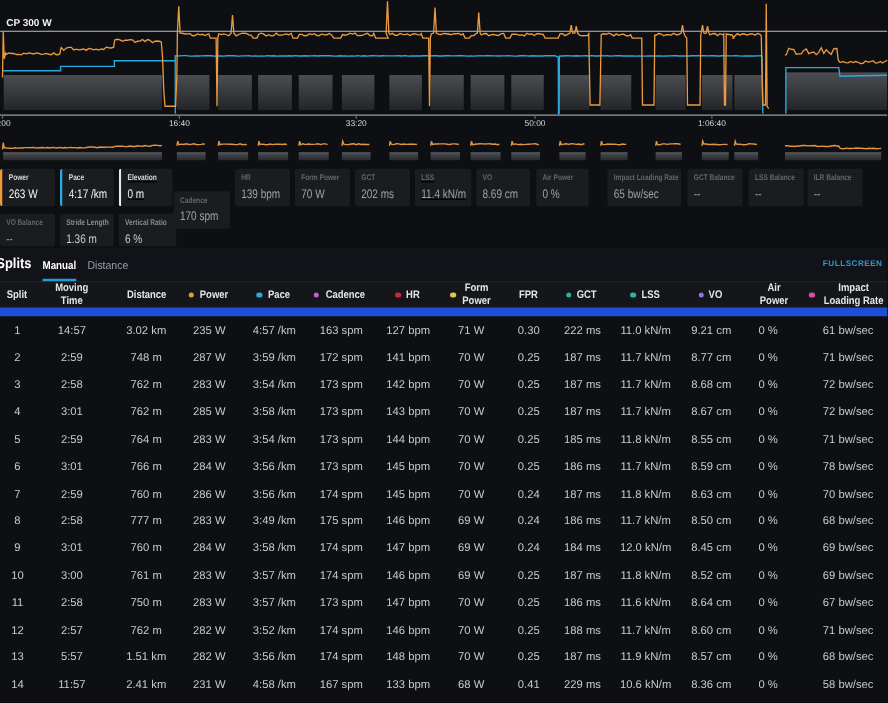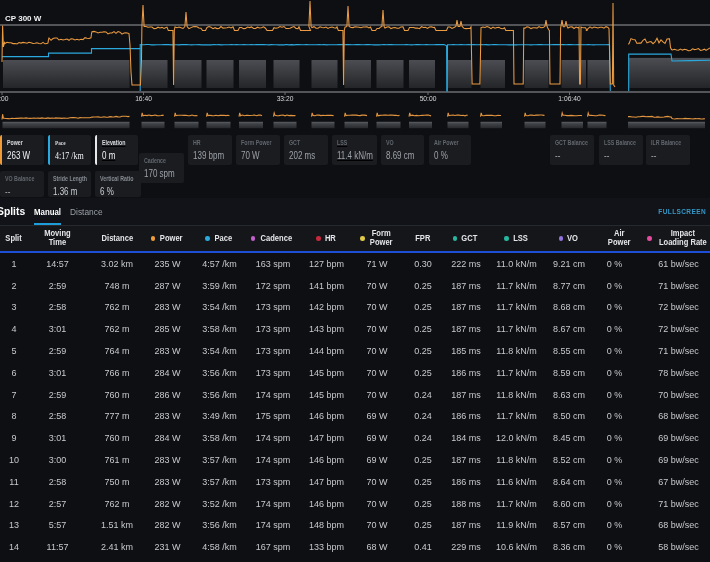--- a/index.html
+++ b/index.html
@@ -20,21 +20,21 @@
   border-bottom:1px solid #26292d; }
 #stitle { position:absolute; left:-3px; top:205px; font-size:11.5px; font-weight:bold; color:#fff;
   transform:scaleX(0.9); transform-origin:left; }
 #tman { position:absolute; left:34px; top:207px; font-size:9px; font-weight:bold; color:#fff; transform:scaleX(0.87); transform-origin:left; }
 #tdis { position:absolute; left:70px; top:207px; font-size:9px; color:#9aa0a6; transform:scaleX(0.93); transform-origin:left; }
 #tunder { position:absolute; left:34px; top:223px; width:27px; height:2px; background:#1e9dd8; }
 #fullscr { position:absolute; right:4px; top:208px; font-size:6.5px; font-weight:bold; color:#3598c8;
   letter-spacing:0.4px; }
 #thead { position:absolute; left:0; top:226px; width:710px; height:26.5px; background:#14161a;
   display:grid; grid-template-columns:28px 59px 55px 51px 53px 54px 53px 48px 44px 46px 51px 50px 55px 63px; align-items:center;
-  border-bottom:2px solid #1d4ed8; }
+  border-bottom:7px solid #1d4ed8; }
 #thead .hc { text-align:center; font-size:8.8px; font-weight:bold; color:#e4e6e9; line-height:1.06; }
 #thead .hc .ht { white-space:nowrap; display:inline-block; transform:scaleX(0.86); }
 .hwrap { display:inline-flex; align-items:center; }
 .dot { display:inline-block; width:4.5px; height:4.5px; border-radius:50%; margin-right:3px; flex:none; }
 #tbody { position:absolute; left:0; top:253px; width:710px; }
 .trow div:nth-child(3), #thead .hc:nth-child(3) { padding-left:5px; }
 .trow div:nth-child(10), #thead .hc:nth-child(10) { padding-right:4px; }
 .trow div:nth-child(12), #thead .hc:nth-child(12) { padding-left:4px; }
 .trow div:nth-child(13) { padding-right:10px; }
 .trow { display:grid; grid-template-columns:28px 59px 55px 51px 53px 54px 53px 48px 44px 46px 51px 50px 55px 63px; height:21.8px; align-items:center; }
@@ -118,21 +118,21 @@
 <polyline points="480.5,116.6 481.2,112.9 482.0,115.5 484.0,115.7 486.0,115.2 488.0,115.4 490.0,115.4 492.0,115.3 494.0,115.7 496.0,115.8 498.0,115.2 500.0,115.5 501.0,115.5" fill="none" stroke="#e29540" stroke-width="1.1"></polyline>
 <polyline points="524.5,116.6 525.2,112.9 526.0,115.6 528.0,115.8 530.0,115.1 532.0,115.1 534.0,115.5 536.0,115.1 538.0,115.1 540.0,115.0 542.0,115.0 544.0,115.4 544.5,115.5" fill="none" stroke="#e29540" stroke-width="1.1"></polyline>
 <polyline points="561.5,116.6 562.2,112.9 563.0,115.2 565.0,115.2 567.0,115.6 569.0,115.6 571.0,115.4 573.0,115.6 575.0,115.8 577.0,115.7 579.0,115.5 581.0,115.5 582.0,115.8" fill="none" stroke="#e29540" stroke-width="1.1"></polyline>
 <polyline points="587.5,116.6 588.2,112.9 589.0,115.3 591.0,115.4 593.0,115.5 595.0,115.8 597.0,115.7 599.0,115.0 601.0,115.1 603.0,115.2 605.0,115.6 605.5,115.5" fill="none" stroke="#e29540" stroke-width="1.1"></polyline>
 <polyline points="628.0,116.6 630.0,116.5 632.0,117.0 634.0,117.0 636.0,117.2 638.0,116.8 640.0,116.8 642.0,116.4 644.0,116.4 646.0,116.7 648.0,116.6 650.0,116.6 652.0,116.4 654.0,117.2 656.0,117.1 658.0,116.9 660.0,117.2 662.0,117.2 664.0,117.0 666.0,116.6 668.0,116.4 670.0,117.0 671.0,116.8 672.0,118.6 673.0,118.8 675.0,119.0 677.0,118.5 679.0,118.8 681.0,118.8 683.0,118.7 685.0,118.4 687.0,118.6 689.0,118.6 691.0,118.8 693.0,119.0 695.0,118.6 697.0,118.8 699.0,118.6 701.0,119.0 703.0,118.9 705.0,118.7" fill="none" stroke="#e29540" stroke-width="1.1"></polyline>
 </svg>
 <div class="card sel" style="left:0px;top:135px;width:43.5px;height:30px;border-left:2px solid #f09a38;">
       <div class="cl">Power</div>
       <div class="cv">263 W</div>
     </div>
-    <div class="card sel" style="left:47.5px;top:135px;width:43.5px;height:30px;border-left:2px solid #2aa9de;font-family:Liberation Serif, serif;">
+    <div class="card sel" style="left:47.5px;top:135px;width:43.5px;height:30px;border-left:2px solid #2aa9de;">
       <div class="cl">Pace</div>
       <div class="cv">4:17 /km</div>
     </div>
     <div class="card sel" style="left:95px;top:135px;width:43px;height:30px;border-left:2px solid #e6e8ea;text-decoration:underline;">
       <div class="cl">Elevation</div>
       <div class="cv">0 m</div>
     </div>
     <div class="card dim" style="left:139px;top:153px;width:44.5px;height:30px;">
       <div class="cl">Cadence</div>
       <div class="cv">170 spm</div>
@@ -153,20 +153,24 @@
       <div class="cl">LSS</div>
       <div class="cv">11.4 kN/m</div>
     </div>
     <div class="card dim" style="left:380.5px;top:135px;width:43.5px;height:30px;">
       <div class="cl">VO</div>
       <div class="cv">8.69 cm</div>
     </div>
     <div class="card dim" style="left:428.5px;top:135px;width:42.5px;height:30px;">
       <div class="cl">Air Power</div>
       <div class="cv">0 %</div>
+    </div>
+    <div class="card dim" style="left:485.5px;top:135px;width:59px;height:30px;">
+      <div class="cl">Impact Loading Rate</div>
+      <div class="cv">65 bw/sec</div>
     </div>
     <div class="card dim" style="left:550px;top:135px;width:43.5px;height:30px;">
       <div class="cl">GCT Balance</div>
       <div class="cv">--</div>
     </div>
     <div class="card dim" style="left:598.5px;top:135px;width:44px;height:30px;">
       <div class="cl">LSS Balance</div>
       <div class="cv">--</div>
     </div>
     <div class="card dim" style="left:646px;top:135px;width:43.5px;height:30px;">

